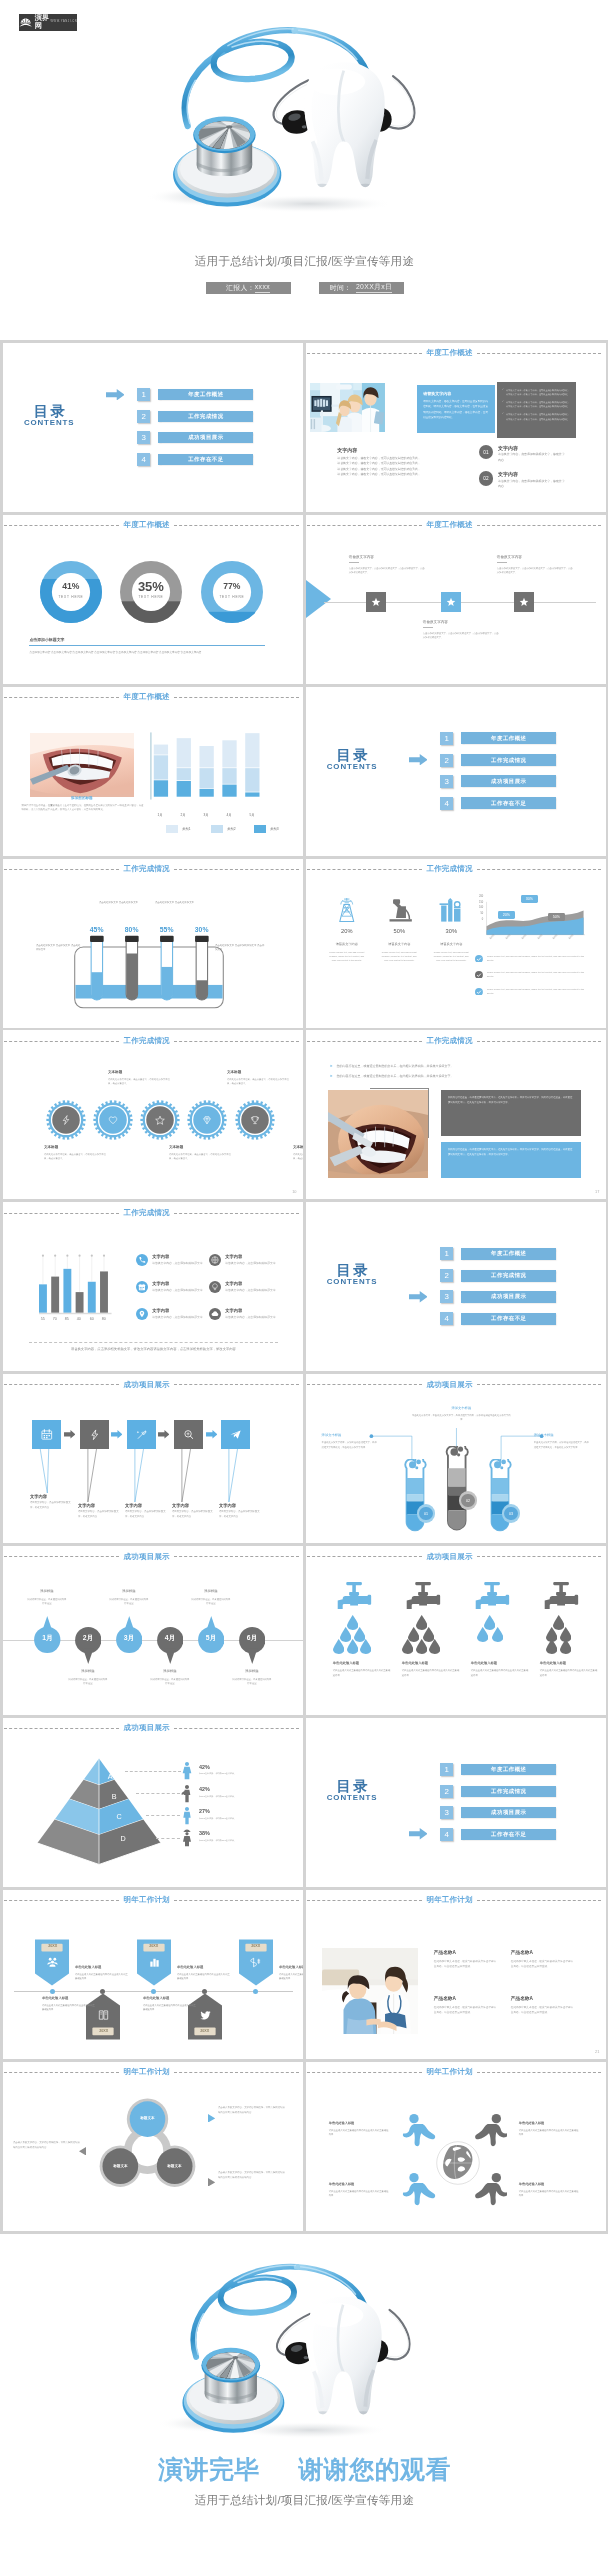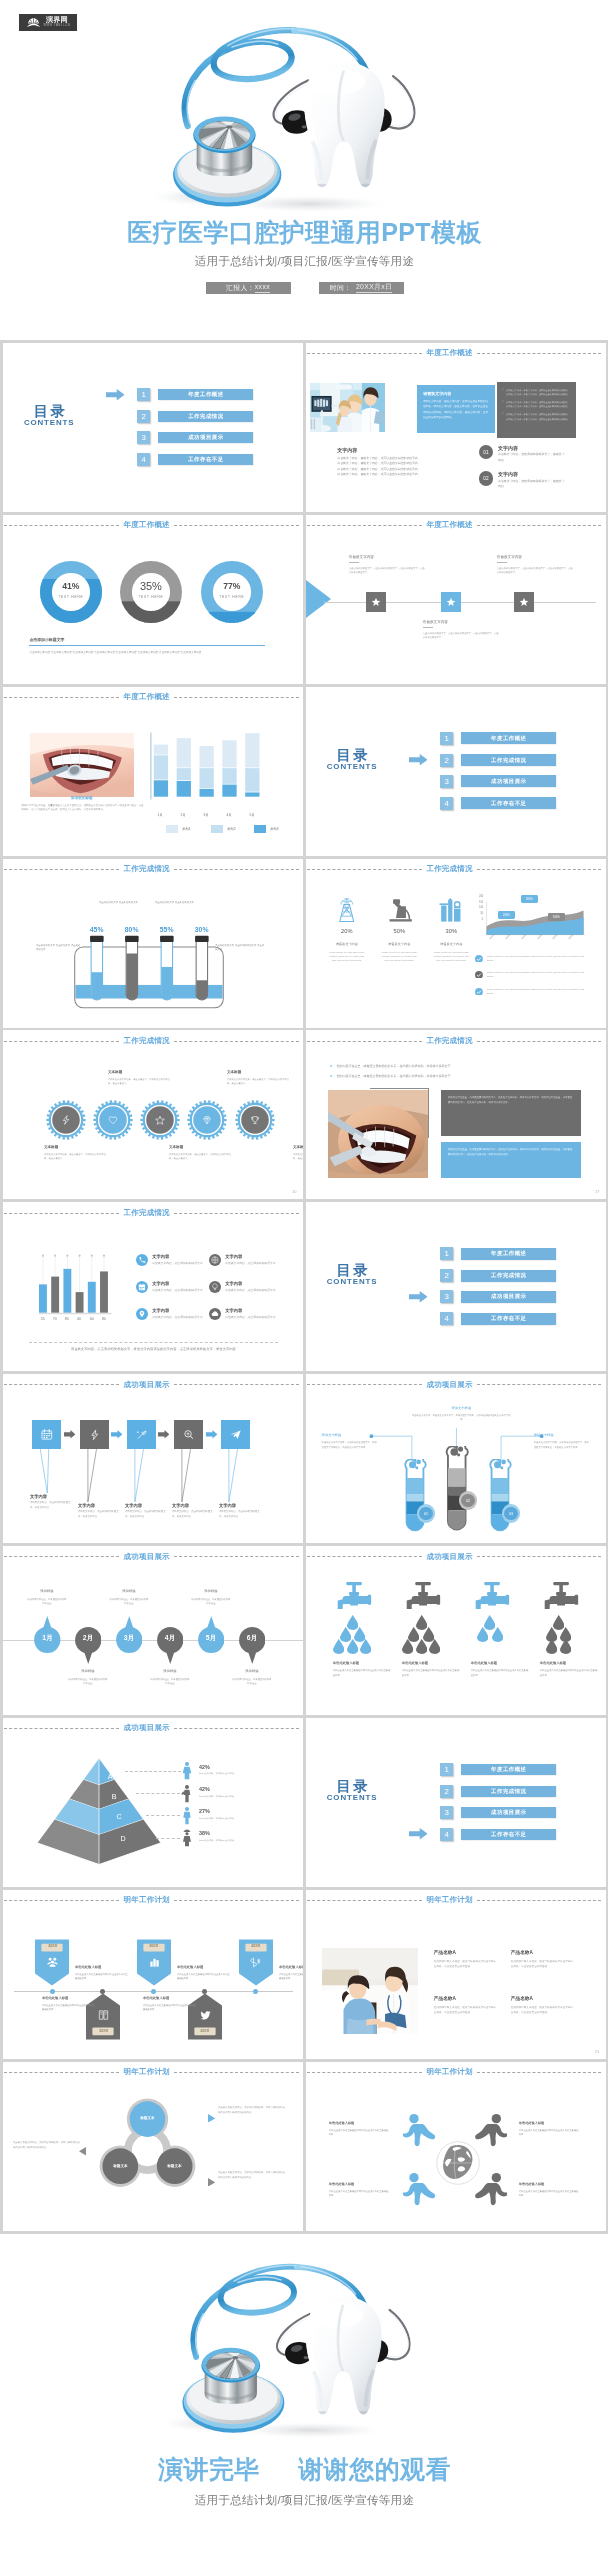--- a/index.html
+++ b/index.html
@@ -8,21 +8,21 @@
   .page{width:609px;position:relative;background:#fff;overflow:hidden;}
 
   
   .hero{position:relative;width:609px;height:340px;background:#fff;overflow:hidden;}
   .hero-art{position:absolute;left:128px;top:4.3px;width:358px;height:222px;}
   .hero-end{height:274px;padding-left:36px;}
   .hero-art2{position:absolute;left:140px;top:8.6px;width:337px;height:209px;}
   .logo{position:absolute;left:19.3px;top:13.6px;width:58px;height:17px;background:#3b3b3b;
         display:flex;align-items:center;justify-content:center;gap:2.1px;}
   .logo .lg-mark{width:15px;height:10.7px;}
-  .logo .lg-txt{display:flex;flex-direction:column;align-items:center;}
+  .logo .lg-txt{display:flex;flex-direction:row;align-items:center;}
   .logo .lg-cn{font-size:7.2px;font-weight:bold;color:#f2f2f2;letter-spacing:0px;line-height:7.9px;}
   .logo .lg-en{font-size:2.6px;color:#c0c0c0;letter-spacing:0.6px;line-height:3.6px;margin-top:0.4px;}
   .hero-title{position:absolute;left:0;width:609px;text-align:center;
      font-size:25px;font-weight:bold;color:#72b6e4;letter-spacing:0.4px;}
   .hero-sub{position:absolute;left:0;width:609px;text-align:center;
      font-size:11.5px;color:#7a7a7a;letter-spacing:0.3px;}
   .hero-pills{position:absolute;left:0;width:609px;display:flex;justify-content:center;gap:28px;}
   .pill{background:#8b8b8b;color:#f2f2f2;font-size:6.8px;height:12px;width:85px;
         display:flex;align-items:center;justify-content:center;letter-spacing:0.4px;}
   .pill .ul{border-bottom:0.7px solid #dadada;line-height:7.9px;padding-bottom:0.4px;}
@@ -198,21 +198,20 @@
       <svg class="lg-mark" viewBox="0 0 32 24">
         <path d="M16 3 C9.4 3 4 8.2 4 14.6 L28 14.6 C28 8.2 22.6 3 16 3 Z" fill="#fff"></path>
         <path d="M16 3 L16 14.6 M8.6 5.6 L13.5 14.6 M23.4 5.6 L18.5 14.6 M4.6 11 L12 14.6 M27.4 11 L20 14.6" stroke="#3b3b3b" stroke-width="1.5" fill="none"></path>
         <path d="M1 22.5 C6 17 12 14.8 16 14.8 C20 14.8 26 17 31 22.5 C25 19.8 20 18.6 16 18.6 C12 18.6 7 19.8 1 22.5 Z" fill="#fff"></path>
       </svg>
       <div class="lg-txt">
         <div class="lg-cn">演界网</div>
         <div class="lg-en">WWW.YANJI.CN</div>
       </div>
     </div>
-    <div class="hero-title" style="top:216px">医疗医学口腔护理通用PPT模板</div>
     <div class="hero-sub" style="top:254px">适用于总结计划/项目汇报/医学宣传等用途</div>
     <div class="hero-pills" style="top:282px">
       <div class="pill">
           <span>汇报人：</span>
           <span class="ul">xxxx</span>
         </div>
       <div class="pill"><span>时间：</span>&nbsp;&nbsp;<span class="ul">20XX月x日</span></div>
     </div>
   </div>
 
@@ -356,21 +355,21 @@
                 <circle cx="43" cy="43" r="43"></circle>
               </clipPath>
             </defs>
             <g clip-path="url(#dc35gray)">
               <rect x="0" y="0" width="86" height="86" fill="#9a9a9a"></rect>
               <rect x="0" y="55.90" width="86" height="86" fill="#5e5e5e"></rect>
             </g>
             <circle cx="43" cy="43" r="26.5" fill="#fff"></circle>
           </svg></div>
     <div class="sl" style="left:117px;top:67px;width:62px;text-align:center">
-          <div style="font-size:11px;font-weight:normal;color:#4d4d4d;line-height:9.3px">35%</div>
+          <div style="font-size:13px;font-weight:bold;color:#4d4d4d;line-height:9.3px">35%</div>
           <div style="font-size:3.2px;color:#7d7d7d;letter-spacing:0.8px;margin-top:4.3px">TEXT HERE</div>
         </div>
     <div class="sl" style="left:198px;top:46px;width:62px;height:62px"><svg viewBox="0 0 86 86" width="62" height="62">
             <defs>
               <clipPath id="dc18blue">
                 <circle cx="43" cy="43" r="43"></circle>
               </clipPath>
             </defs>
             <g clip-path="url(#dc18blue)">
               <rect x="0" y="0" width="86" height="86" fill="#6cb6e3"></rect>

